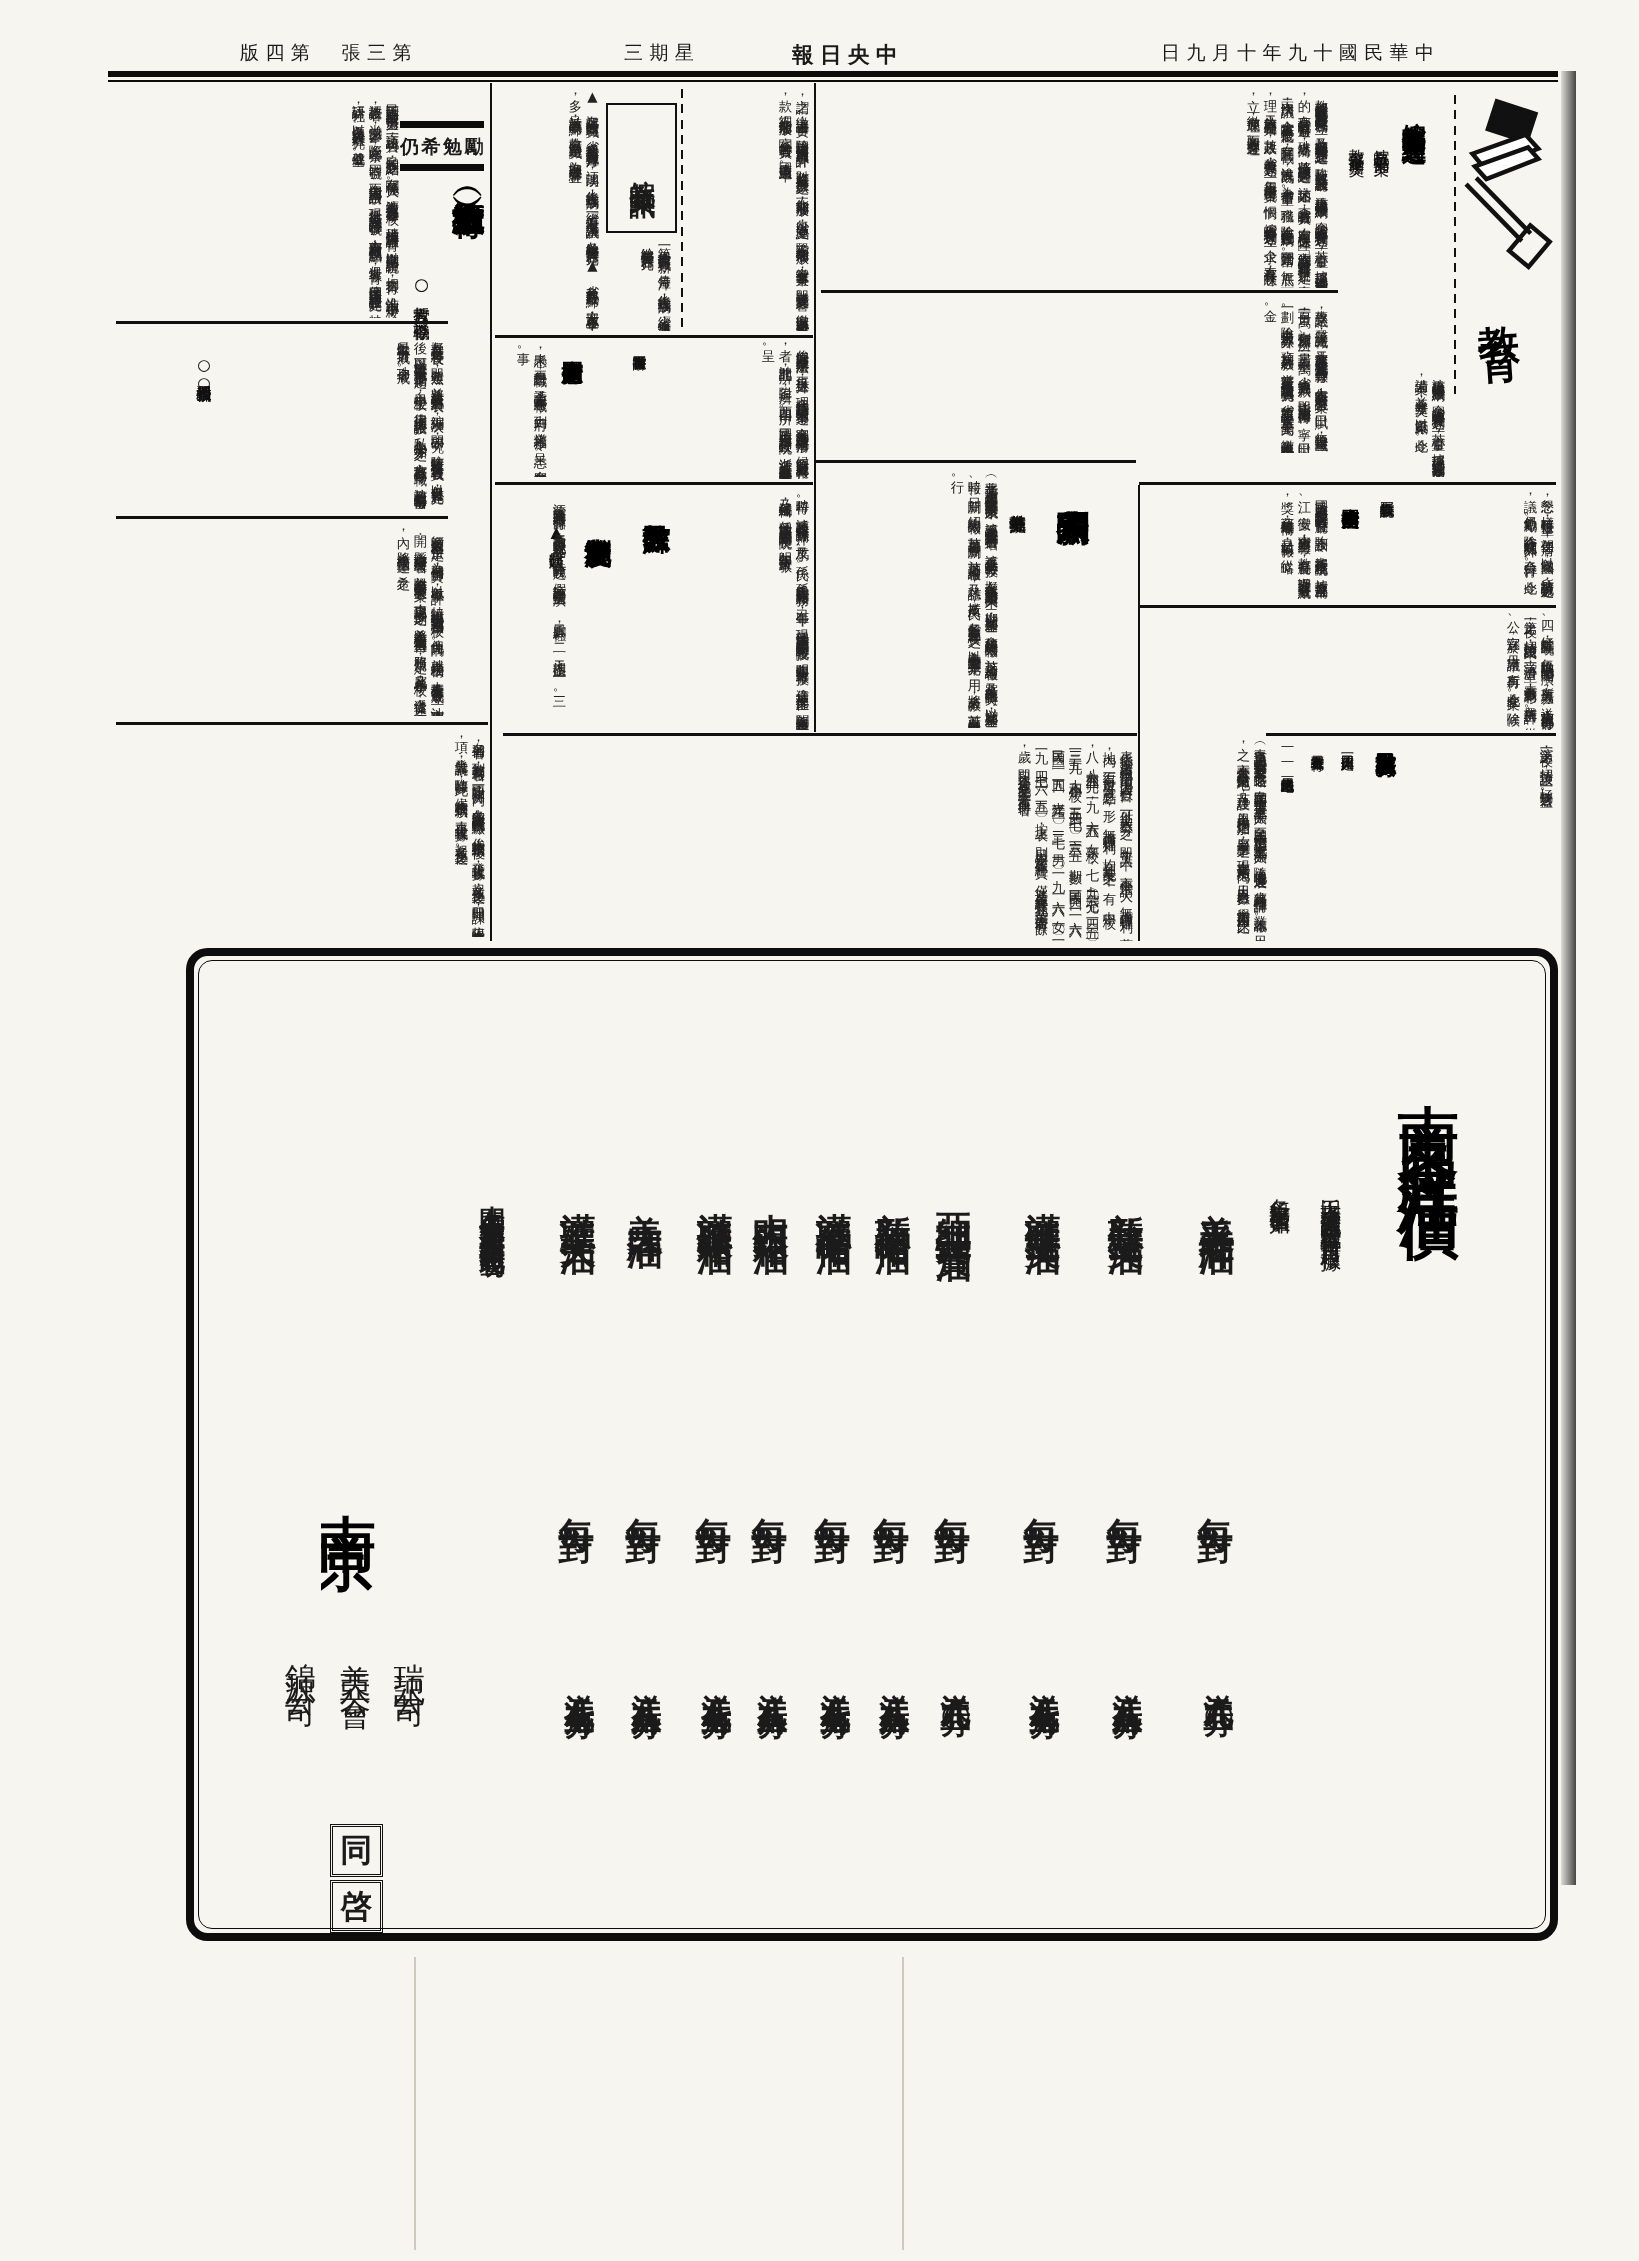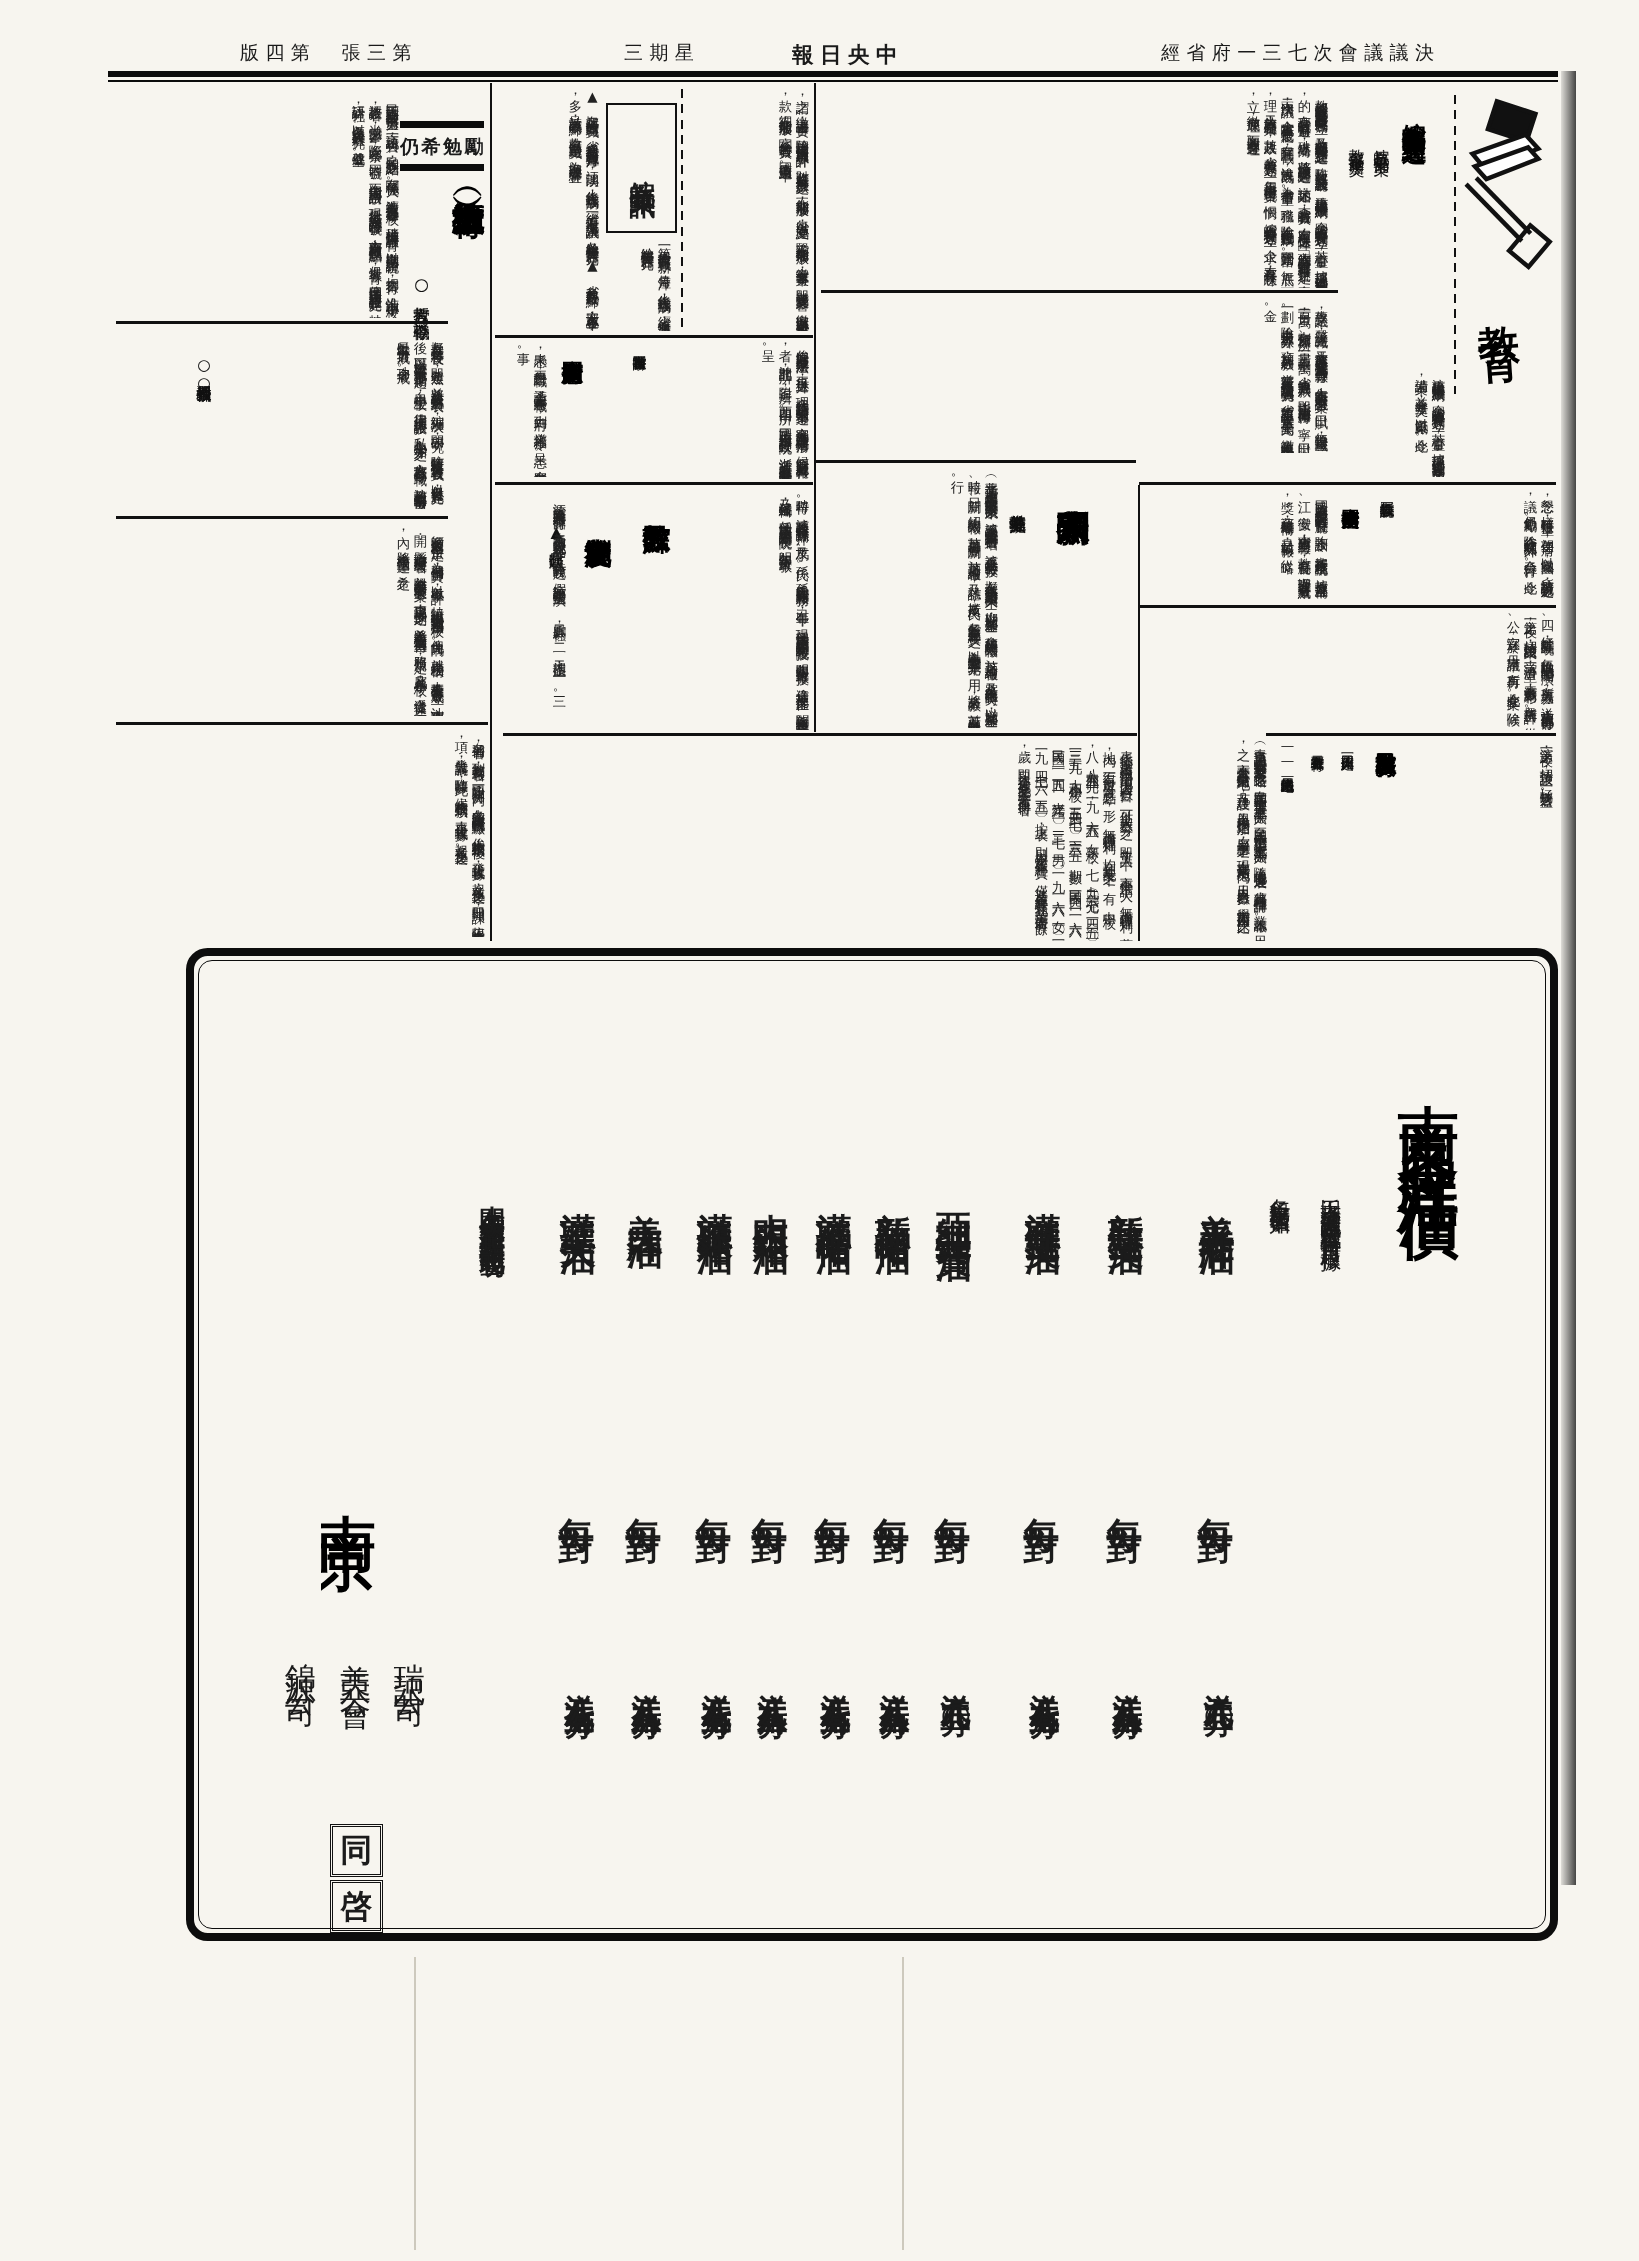--- a/index.html
+++ b/index.html
@@ -43,21 +43,21 @@
           background:linear-gradient(90deg,rgba(40,40,40,.12),rgba(25,25,25,.8));}
 </style>
 </head>
 <body>
 
 <div id="paper">
 
   <div class="hpiece" style="left:240px;">版四第　張三第</div>
   <div class="hpiece" style="left:576px;margin-left:48px;">三期星</div>
   <div class="hpiece" style="left:792px;font-weight:bold;font-size:21.6px;">報日央中</div>
-  <div class="hpiece" style="left:1161px;">經省府一三七次會議議決</div>
+  <div class="hpiece" style="left:1161px;">日九月十年九十國民華中</div>
 
   <div class="bar" style="left:108px;top:71px;width:1450px;height:5.7px;"></div>
   <div class="bar" style="left:108px;top:80px;width:1450px;height:1.9px;"></div>
   <div id="gutter"></div>
 
   <div class="abs" style="left:1461px;top:95px;width:95px;height:191px;">
     <svg width="95" height="191" viewBox="0 0 150 300">
       <g stroke="#111" stroke-width="7" fill="none">
         <rect x="48" y="18" width="64" height="46" transform="rotate(18 80 41)" fill="#111"></rect>
         <polygon points="18,92 102,62 122,84 38,116" fill="#fff"></polygon>

